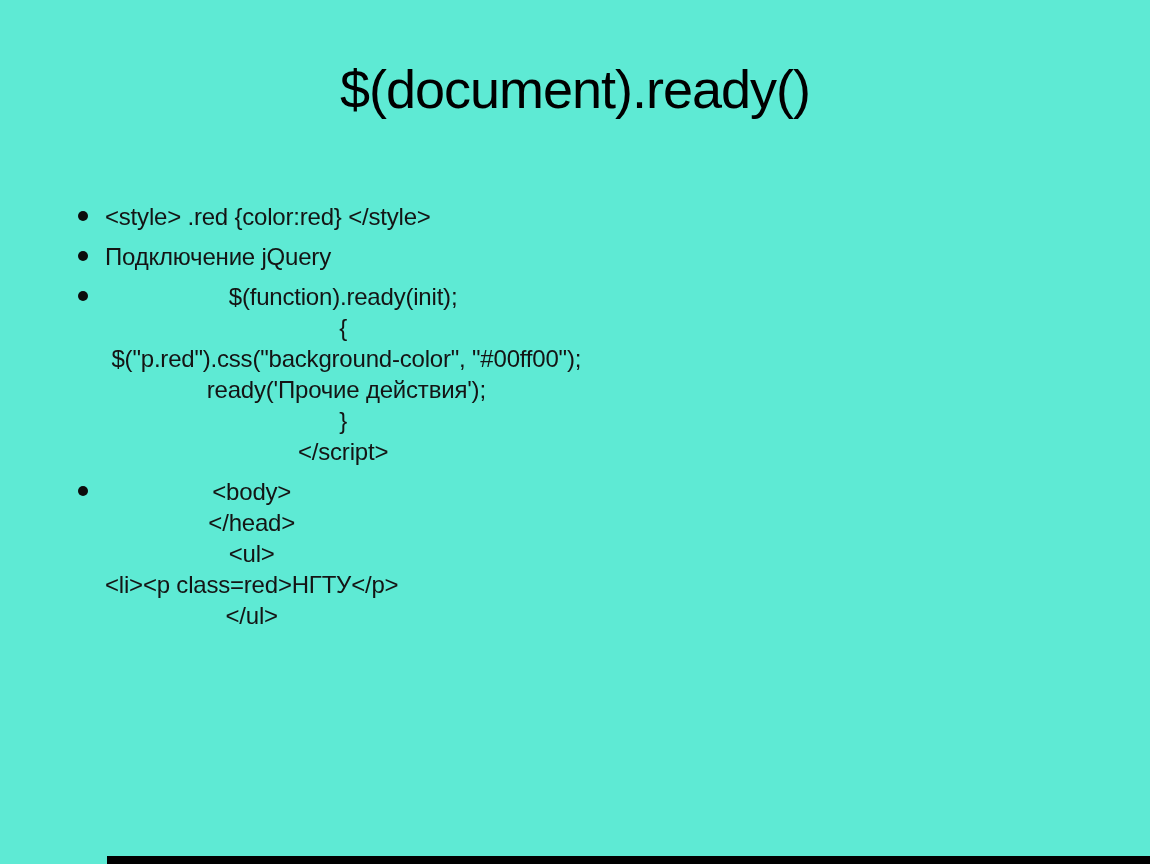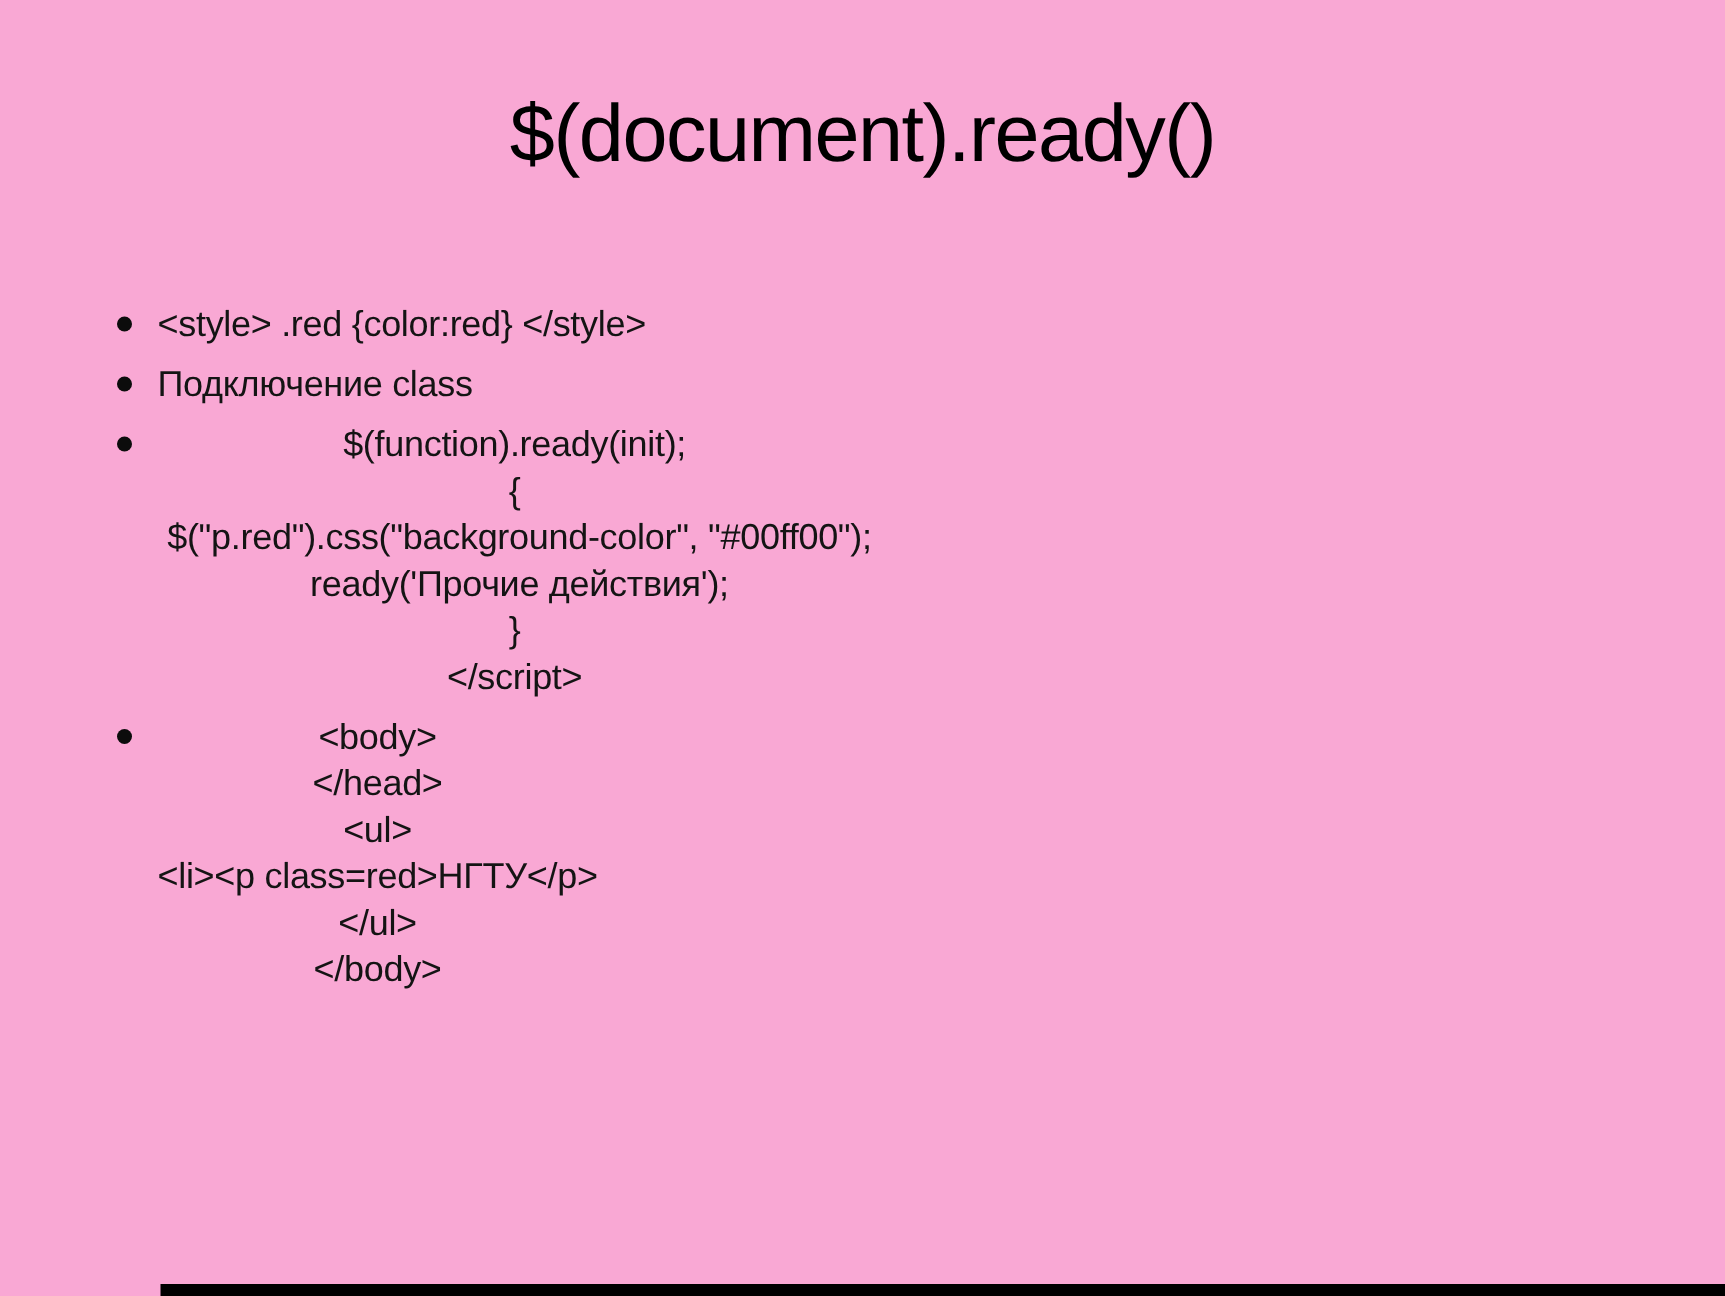--- a/index.html
+++ b/index.html
@@ -1,20 +1,20 @@
 <!DOCTYPE html>
 <html><head>
 <meta charset="utf-8">
 <style>
   html, body { margin: 0; padding: 0; background: #ffffff; }
   .slide {
     position: relative;
     width: 1150px;
     height: 864px;
-    background: #f9a8d4;
+    background: #5eead4;
     font-family: "Liberation Sans", sans-serif;
     overflow: hidden;
   }
   .title {
     position: absolute;
     top: 58px;
     left: 0;
     width: 100%;
     margin: 0;
     text-align: center;
@@ -72,21 +72,21 @@
     <div class="bullet">
       <span class="dot"></span>
       <div class="lines">
         <div class="line">&lt;style&gt; .red {color:red} &lt;/style&gt;</div>
       </div>
     </div>
 
     <div class="bullet">
       <span class="dot"></span>
       <div class="lines">
-        <div class="line">Подключение class</div>
+        <div class="line">Подключение jQuery</div>
       </div>
     </div>
 
     <div class="bullet">
       <span class="dot"></span>
       <div class="lines">
         <div class="line">$(function).ready(init);</div>
         <div class="line">{</div>
         <div class="line"> $("p.red").css("background-color", "#00ff00");</div>
         <div class="line"> ready('Прочие действия');</div>
@@ -96,21 +96,20 @@
     </div>
 
     <div class="bullet">
       <span class="dot"></span>
       <div class="lines">
         <div class="line">&lt;body&gt;</div>
         <div class="line">&lt;/head&gt;</div>
         <div class="line">&lt;ul&gt;</div>
         <div class="line">&lt;li&gt;&lt;p class=red&gt;НГТУ&lt;/p&gt;</div>
         <div class="line">&lt;/ul&gt;</div>
-        <div class="line">&lt;/body&gt;</div>
       </div>
     </div>
 
   </div>
 
   <div class="bottom-bar"></div>
 
 </div>
 
 </body></html>

